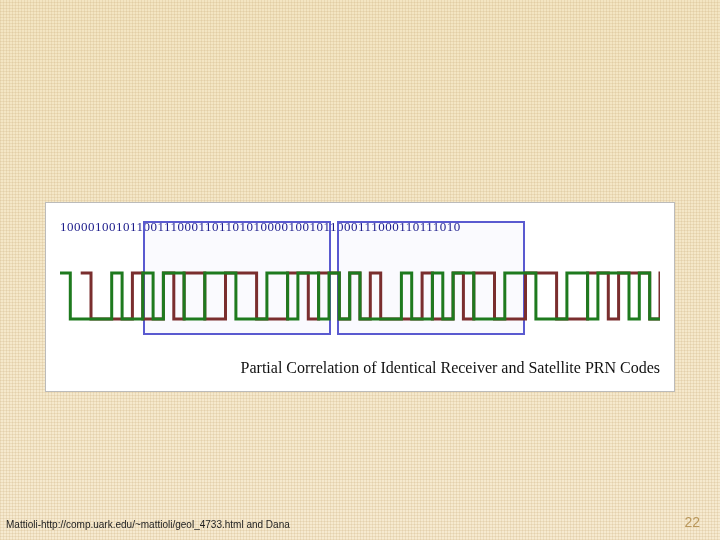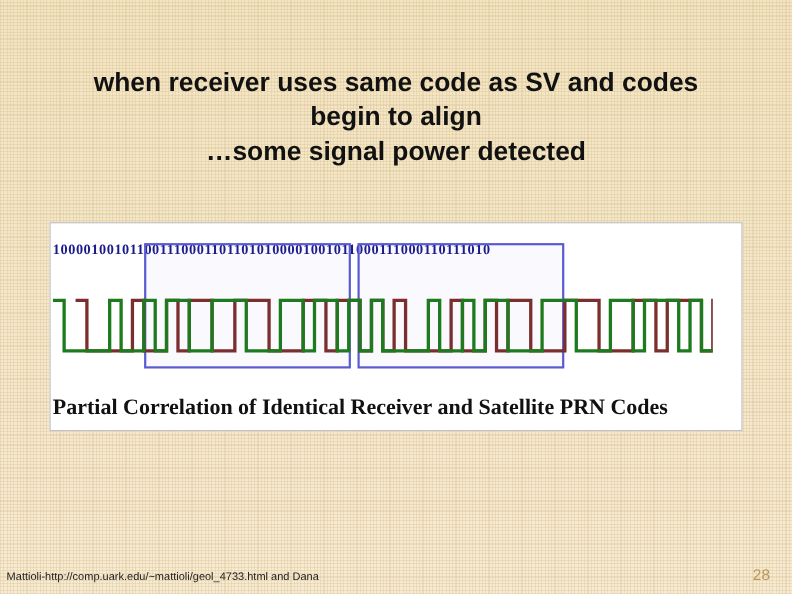--- a/index.html
+++ b/index.html
@@ -27,22 +27,21 @@
   }
   .title-line { font-size: 24px; line-height: 1.3; }
   .figure {
     position: absolute;
     top: 202px;
     left: 45px;
     width: 630px;
     height: 190px;
     background: #fff;
     border: 1px solid #bbb;
-    padding: 10px 14px 8px 2px;
-    font-weight: bold;
+    padding: 10px 14px 8px 14px;
   }
   .bits-row {
     position: relative;
     height: 20px;
     font-family: "Times New Roman", Times, serif;
     font-size: 13px;
     color: #1a1a8a;
     letter-spacing: 0.5px;
     white-space: nowrap;
     margin-top: 6px;
@@ -53,23 +52,23 @@
     top: 2px;
     height: 114px;
     border: 2px solid #5a5ad0;
     background: rgba(90,90,208,0.03);
   }
   .ob1 { left: 83px;  width: 188px; }
   .ob2 { left: 277px; width: 188px; }
   .wave-area { position: relative; height: 80px; margin-top: 22px; }
   .caption {
     margin-top: 18px;
-    text-align: left;
+    text-align: right;
     font-family: "Times New Roman", Times, serif;
-    font-size: 20px;
+    font-size: 16px;
     color: #111;
   }
   .footer-cite {
     position: absolute;
     left: 6px;
     bottom: 10px;
     font-size: 10px;
     color: #222;
     margin-top: 32px;
   }
@@ -79,40 +78,35 @@
     bottom: 10px;
     font-size: 14px;
     color: #b9975b;
   }
 </style>
 </head>
 <body>
 
 <div class="slide">
 
-  <div class="title-block">
-    <div class="title-line">when receiver uses same code as SV and codes</div>
-    <div class="title-line">begin to align</div>
-    <div class="title-line">…some signal power detected</div>
-  </div>
 
   <div class="figure">
 
     <div class="bits-row">
       <span class="bits-main">1000010010110011100011011010100001001011000111000110111010</span>
       <div class="overlay-box ob1"></div>
       <div class="overlay-box ob2"></div>
     </div>
 
     <div class="wave-area">
       <svg id="wave-svg" width="600" height="80" viewBox="0 0 600 80">
           <path d="M 20.7 12 L 31.0 12 L 31.0 58 L 41.4 58 L 51.7 58 L 62.1 58 L 72.4 58 L 72.4 12 L 82.8 12 L 82.8 58 L 93.1 58 L 103.4 58 L 103.4 12 L 113.8 12 L 113.8 58 L 124.1 58 L 124.1 12 L 134.5 12 L 144.8 12 L 144.8 58 L 155.2 58 L 165.5 58 L 165.5 12 L 175.9 12 L 186.2 12 L 196.6 12 L 196.6 58 L 206.9 58 L 217.2 58 L 227.6 58 L 227.6 12 L 237.9 12 L 248.3 12 L 248.3 58 L 258.6 58 L 258.6 12 L 269.0 12 L 279.3 12 L 279.3 58 L 289.7 58 L 289.7 12 L 300.0 12 L 300.0 58 L 310.3 58 L 310.3 12 L 320.7 12 L 320.7 58 L 331.0 58 L 341.4 58 L 351.7 58 L 362.1 58 L 362.1 12 L 372.4 12 L 372.4 58 L 382.8 58 L 393.1 58 L 393.1 12 L 403.4 12 L 403.4 58 L 413.8 58 L 413.8 12 L 424.1 12 L 434.5 12 L 434.5 58 L 444.8 58 L 455.2 58 L 465.5 58 L 465.5 12 L 475.9 12 L 486.2 12 L 496.6 12 L 496.6 58 L 506.9 58 L 517.2 58 L 527.6 58 L 527.6 12 L 537.9 12 L 548.3 12 L 548.3 58 L 558.6 58 L 558.6 12 L 569.0 12 L 579.3 12 L 589.7 12 L 589.7 58 L 600.0 58 L 600.0 12 L 610.3 12 L 610.3 58 L 620.7 58" stroke="#7a2e2e" stroke-width="3" fill="none"></path>
           <path d="M 0.0 12 L 10.3 12 L 10.3 58 L 20.7 58 L 31.0 58 L 41.4 58 L 51.7 58 L 51.7 12 L 62.1 12 L 62.1 58 L 72.4 58 L 82.8 58 L 82.8 12 L 93.1 12 L 93.1 58 L 103.4 58 L 103.4 12 L 113.8 12 L 124.1 12 L 124.1 58 L 134.5 58 L 144.8 58 L 144.8 12 L 155.2 12 L 165.5 12 L 175.9 12 L 175.9 58 L 186.2 58 L 196.6 58 L 206.9 58 L 206.9 12 L 217.2 12 L 227.6 12 L 227.6 58 L 237.9 58 L 237.9 12 L 248.3 12 L 258.6 12 L 258.6 58 L 269.0 58 L 269.0 12 L 279.3 12 L 279.3 58 L 289.7 58 L 289.7 12 L 300.0 12 L 300.0 58 L 310.3 58 L 320.7 58 L 331.0 58 L 341.4 58 L 341.4 12 L 351.7 12 L 351.7 58 L 362.1 58 L 372.4 58 L 372.4 12 L 382.8 12 L 382.8 58 L 393.1 58 L 393.1 12 L 403.4 12 L 413.8 12 L 413.8 58 L 424.1 58 L 434.5 58 L 444.8 58 L 444.8 12 L 455.2 12 L 465.5 12 L 475.9 12 L 475.9 58 L 486.2 58 L 496.6 58 L 506.9 58 L 506.9 12 L 517.2 12 L 527.6 12 L 527.6 58 L 537.9 58 L 537.9 12 L 548.3 12 L 558.6 12 L 569.0 12 L 569.0 58 L 579.3 58 L 579.3 12 L 589.7 12 L 589.7 58 L 600.0 58" stroke="#1e7a1e" stroke-width="3" fill="none"></path>
         </svg>
     </div>
 
     <div class="caption">Partial Correlation of Identical Receiver and Satellite PRN Codes</div>
   </div>
 
   <div class="footer-cite">Mattioli-http://comp.uark.edu/~mattioli/geol_4733.html and Dana</div>
-  <div class="page-num">28</div>
+  <div class="page-num">22</div>
 
 </div>
 
 </body></html>

